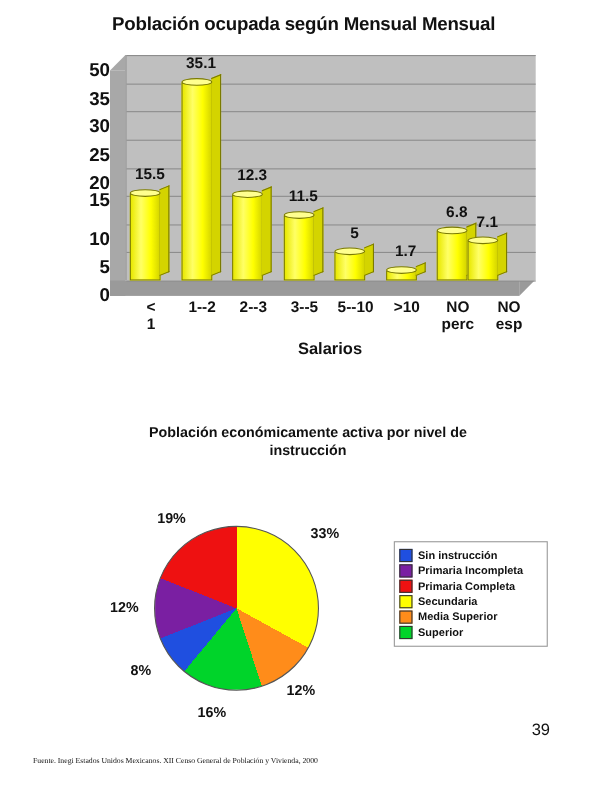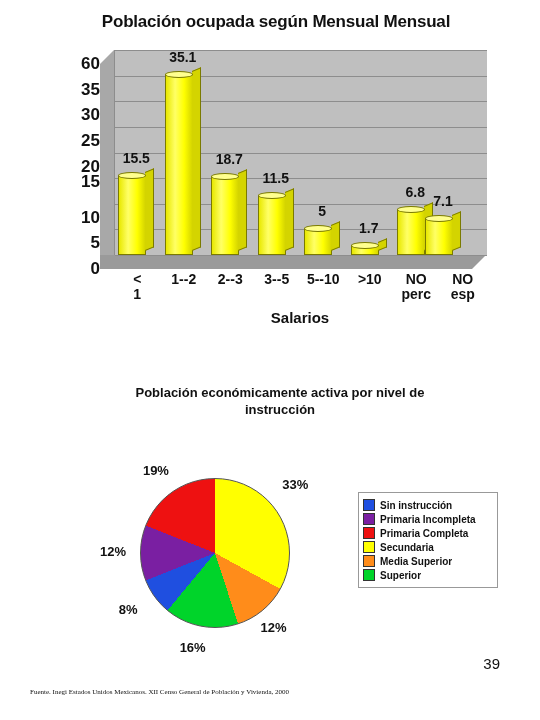--- a/index.html
+++ b/index.html
@@ -280,41 +280,41 @@
 
   <div id="y-axis-labels">
       <div class="y-tick" style="top: 219px;">0</div>
       <div class="y-tick" style="top: 193.375px;">5</div>
       <div class="y-tick" style="top: 167.75px;">10</div>
       <div class="y-tick" style="top: 132px;">15</div>
       <div class="y-tick" style="top: 116.5px;">20</div>
       <div class="y-tick" style="top: 90.875px;">25</div>
       <div class="y-tick" style="top: 65.25px; text-align: right;">30</div>
       <div class="y-tick" style="top: 39.625px;">35</div>
-      <div class="y-tick" style="top: 14px;">60</div>
+      <div class="y-tick" style="top: 14px;">50</div>
     </div>
 
   <div id="bars-layer" style="position:absolute;left:84px;top:46px;width:372px;height:205px;">
       <div class="bar-group" style="left: 4.25px; height: 205px;">
         <div class="bar-front" style="height: 79.4375px;"></div>
         <div class="bar-side" style="height: 79.4375px;"></div>
         <div class="bar-top" style="bottom: 76.4375px;"></div>
         <div class="bar-value" style="bottom: 89.4375px;">15.5</div>
       </div>
       <div class="bar-group" style="left: 50.75px; height: 205px;">
         <div class="bar-front" style="height: 179.887px;"></div>
         <div class="bar-side" style="height: 179.887px;"></div>
         <div class="bar-top" style="bottom: 176.887px;"></div>
         <div class="bar-value" style="bottom: 189.887px;">35.1</div>
       </div>
       <div class="bar-group" style="left: 97.25px; height: 205px;">
         <div class="bar-front" style="height: 77.9px;"></div>
         <div class="bar-side" style="height: 77.9px;"></div>
         <div class="bar-top" style="bottom: 74.9px;"></div>
-        <div class="bar-value" style="bottom: 87.9px;">18.7</div>
+        <div class="bar-value" style="bottom: 87.9px;">12.3</div>
       </div>
       <div class="bar-group" style="left: 143.75px; height: 205px;">
         <div class="bar-front" style="height: 58.9375px;"></div>
         <div class="bar-side" style="height: 58.9375px;"></div>
         <div class="bar-top" style="bottom: 55.9375px;"></div>
         <div class="bar-value" style="bottom: 68.9375px;">11.5</div>
       </div>
       <div class="bar-group" style="left: 190.25px; height: 205px;">
         <div class="bar-front" style="height: 25.625px;"></div>
         <div class="bar-side" style="height: 25.625px;"></div>

